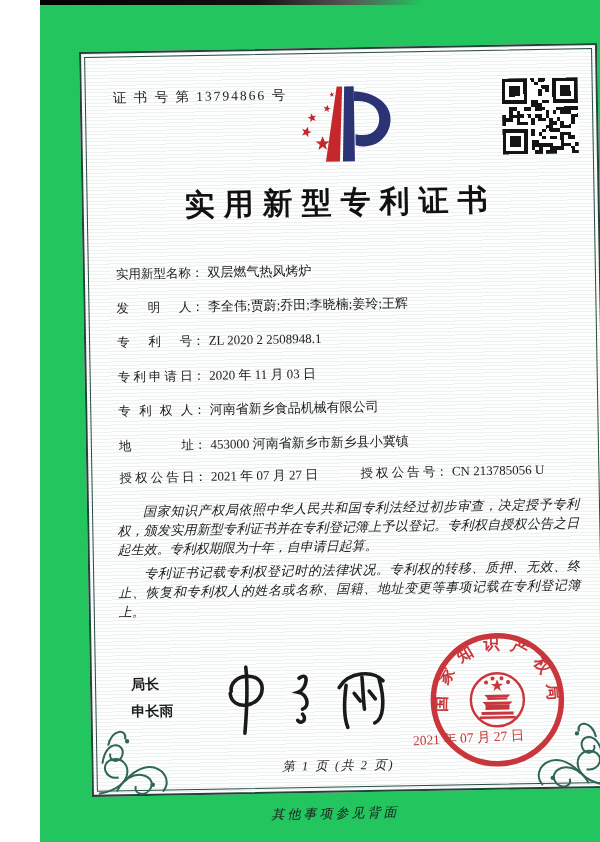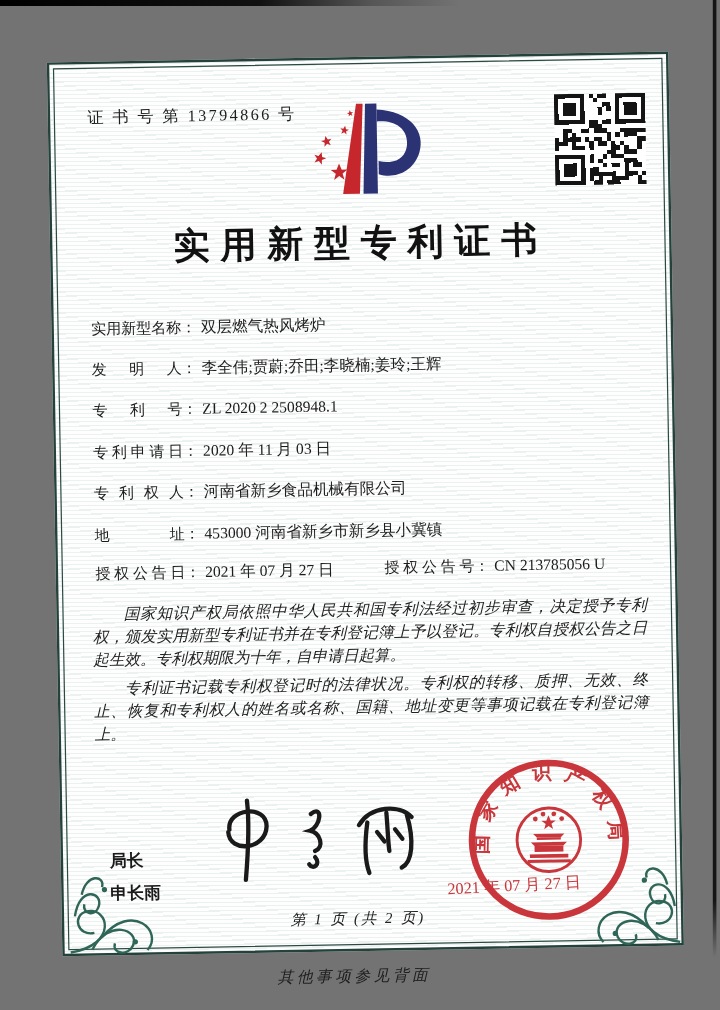--- a/index.html
+++ b/index.html
@@ -1,17 +1,17 @@
 <!DOCTYPE html>
 <html><head>
 <meta charset="utf-8">
 <style>
   html,body{margin:0;padding:0;width:600px;height:842px;background:#ffffff;overflow:hidden;
     font-family:"Liberation Serif","DejaVu Serif",serif;color:#222;}
-  .paper{position:absolute;inset:0;background:#737373;}
+  .paper{position:absolute;inset:0;background:#22c55e;margin-left:40px;}
   
   .artifact-top{position:absolute;left:0;top:0;width:395px;height:5px;
     background:linear-gradient(to right,#000 0%,#111 55%,#555 78%,transparent 97%);}
   .artifact-right{position:absolute;left:594px;top:0;width:2.5px;height:798px;
     background:linear-gradient(#151515 94%,transparent);}
   
   .cert{position:absolute;left:39px;top:52px;width:518px;height:790px;
     transform:rotate(-1deg);transform-origin:top left;}
   .frame{position:absolute;left:0;top:0;width:518px;height:745px;
     border:2.5px solid #24423b;box-sizing:border-box;
@@ -27,21 +27,21 @@
     font-size:30px;font-weight:bold;letter-spacing:9px;color:#111;}
   .fieldrow{position:absolute;left:31px;font-size:13px;white-space:nowrap;color:#1c1c1c;}
   .flabel{display:inline-block;width:75px;font-size:12.5px;text-align:justify;text-align-last:justify;vertical-align:bottom;}
   .fcolon{display:inline-block;margin-right:4px;font-size:12.5px;}
   .fval{font-size:13px;}
   .r0{top:212px}.r1{top:246px}.r2{top:281px}.r3{top:315px}.r4{top:349px}.r5{top:384px}.r6{top:416px}
   .grant2{position:absolute;left:241px;top:0;white-space:nowrap;}
   .paras{position:absolute;left:28px;top:449px;width:462px;font-size:13px;line-height:19px;
     text-align:justify;font-style:italic;color:#222;}
   .paras p{margin:0 0 5px 0;text-indent:2em;}
-  .signer{position:absolute;left:39px;top:651px;font-family:"Liberation Sans","DejaVu Sans",sans-serif;
+  .signer{position:absolute;left:39px;top:618px;font-family:"Liberation Sans","DejaVu Sans",sans-serif;
     font-weight:600;font-size:14px;color:#1b1b1b;line-height:27px;}
   .signature{position:absolute;left:121px;top:612px;width:180px;height:90px;}
   .sealwrap{position:absolute;left:304px;top:578px;width:200px;height:165px;}
   .pageno{position:absolute;left:0;top:708px;width:100%;text-align:center;
     font-size:12.5px;font-style:italic;letter-spacing:2px;transform:translateX(-12px);color:#222;}
   .backnote{position:absolute;left:0;top:757px;width:100%;text-align:center;
     font-size:13px;font-style:italic;letter-spacing:3px;transform:translateX(-16px);color:#1e1e1e;}
   .orn{position:absolute;width:96px;height:102px;}
   .orn-bl{left:1px;top:642px;}
   .orn-br{left:421px;top:642px;transform:scaleX(-1);}

